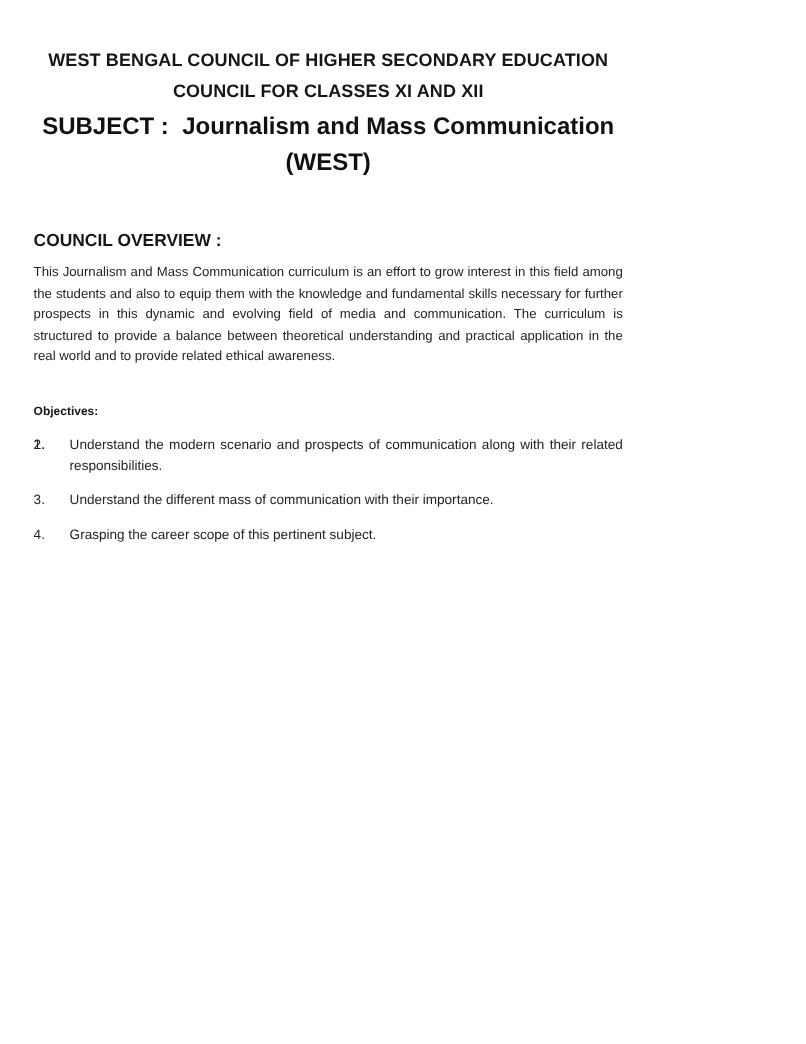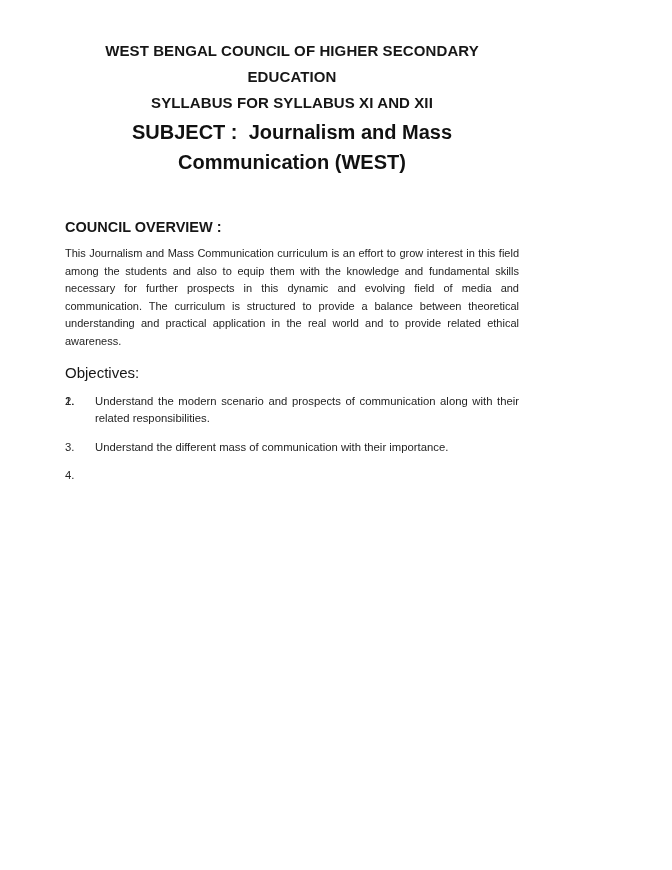--- a/index.html
+++ b/index.html
@@ -11,21 +11,21 @@
     width: 672px;
     height: 870px;
     font-family: "Liberation Sans", "DejaVu Sans", sans-serif;
     color: #1f1f1f;
     overflow: hidden;
   }
   .page {
     box-sizing: border-box;
     width: 584px;
     height: 870px;
-    padding: 38px 65px 0 65px;
+    padding: 38px 65px 0 28px;
     background: #ffffff;
   }
   .doc-header {
     text-align: center;
   }
   .doc-header .line-1,
   .doc-header .line-2 {
     font-size: 15px;
     font-weight: 700;
     line-height: 26px;
@@ -48,23 +48,23 @@
     color: #161616;
   }
   .overview-body {
     margin-top: 8px;
     font-size: 11px;
     line-height: 17.5px;
     text-align: justify;
     color: #242424;
   }
   .objectives-heading {
-    margin-top: 14px;
-    font-size: 15px;
-    font-weight: 400;
+    margin-top: 28px;
+    font-size: 10px;
+    font-weight: 700;
     line-height: 17.5px;
     color: #161616;
   }
   .objectives-list {
     margin: 0;
     padding: 0;
     list-style: none;
   }
   .objective-item {
     position: relative;
@@ -81,21 +81,21 @@
     top: 0;
   }
 </style>
 </head>
 <body>
 
 <div class="page">
 
   <div class="doc-header">
     <div class="line-1">WEST BENGAL COUNCIL OF HIGHER SECONDARY EDUCATION</div>
-    <div class="line-2">SYLLABUS FOR SYLLABUS XI AND XII</div>
+    <div class="line-2">COUNCIL FOR CLASSES XI AND XII</div>
     <div class="line-3">SUBJECT :  Journalism and Mass Communication (WEST)</div>
   </div>
 
   <div class="section-heading">COUNCIL OVERVIEW :</div>
 
   <p class="overview-body">This Journalism and Mass Communication curriculum is an effort to grow interest in this field among the students and also to equip them with the knowledge and fundamental skills necessary for further prospects in this dynamic and evolving field of media and communication. The curriculum is structured to provide a balance between theoretical understanding and practical application in the real world and to provide related ethical awareness.</p>
 
   <div class="objectives-heading">Objectives:</div>
 
   <ol class="objectives-list">
@@ -105,16 +105,17 @@
     <li class="objective-item">
       <span class="objective-number">2.</span>
       <span>Understand the modern scenario and prospects of communication along with their related responsibilities.</span>
     </li>
     <li class="objective-item">
       <span class="objective-number">3.</span>
       <span>Understand the different mass of communication with their importance.</span>
     </li>
     <li class="objective-item">
       <span class="objective-number">4.</span>
+      <span>Grasping the career scope of this pertinent subject.</span>
     </li>
   </ol>
 
 </div>
 
 </body></html>

